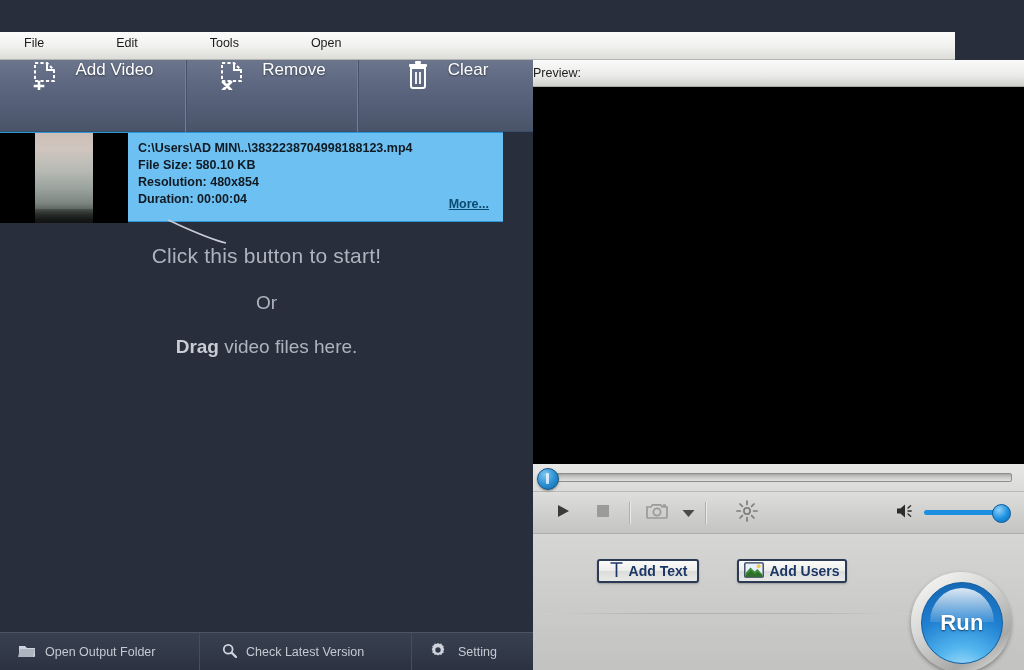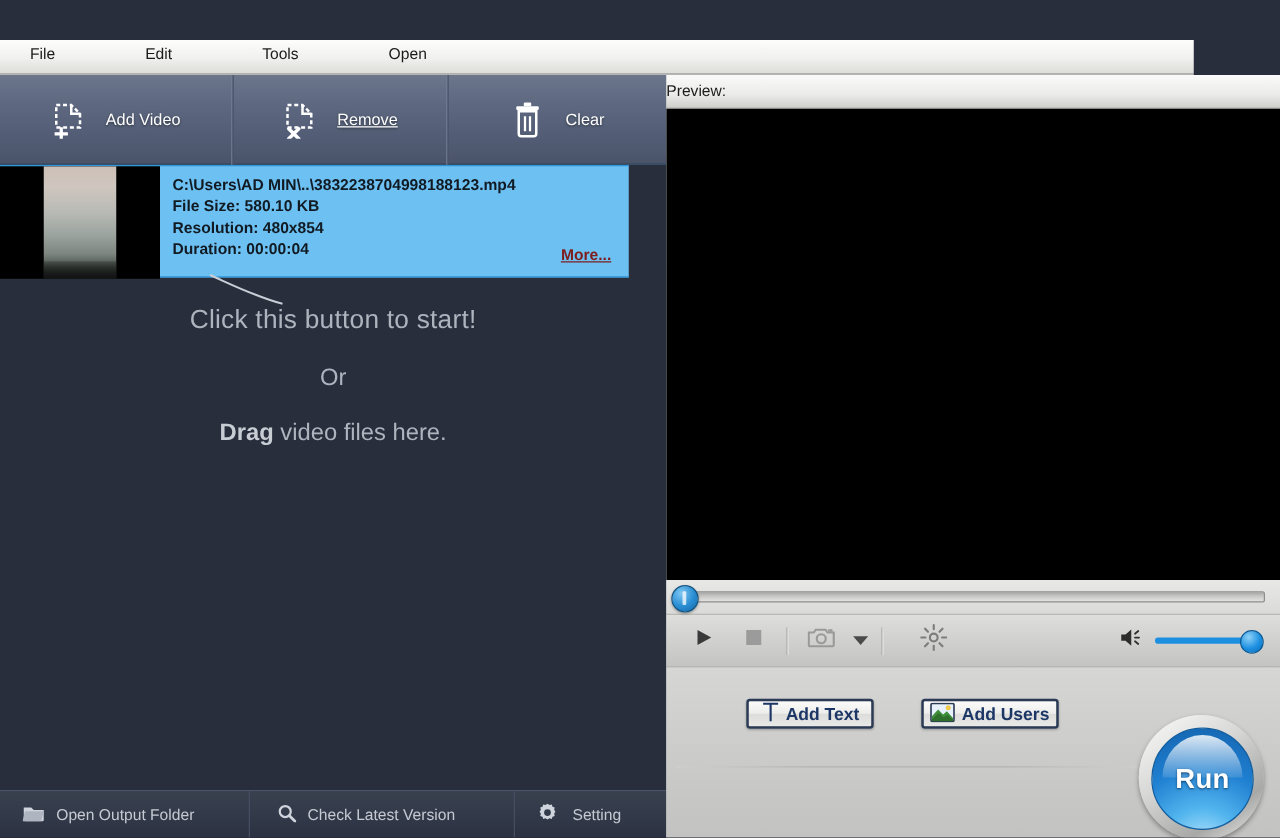--- a/index.html
+++ b/index.html
@@ -52,27 +52,27 @@
     background:#282e3c;overflow:hidden;
   }
   .toolbar{
     position:relative;width:533px;height:72px;
     background:linear-gradient(to bottom,#6b758c 0%,#5d6880 35%,#525d75 70%,#4a5368 100%);
     display:flex;align-items:center;
     border-bottom:1px solid #35506b;
     box-sizing:border-box;
   }
   .tb-btn{
-    height:72px;display:flex;align-items:center;justify-content:center;gap:16px;
-    color:#ffffff;font-size:13px;
+    height:72px;display:flex;justify-content:center;gap:16px;
+    color:#ffffff;font-size:17px;
     text-shadow:0 1px 2px rgba(0,0,0,.5);
     box-sizing:border-box;
   }
   .tb-btn.b1{width:186px;border-right:1px solid #737d94;}
-  .tb-btn.b2{width:172px;border-left:1px solid #49526a;border-right:1px solid #737d94;text-decoration:underline;}
+  .tb-btn.b2{width:172px;border-left:1px solid #49526a;border-right:1px solid #737d94;}
   .tb-btn.b3{width:175px;border-left:1px solid #49526a;}
   .tb-ico{width:28px;height:30px;flex:0 0 auto;}
 
   
   .file-row{
     position:relative;width:503px;height:90px;display:flex;
     background:#6cc0f2;
     border-top:1px solid #2f94d8;border-bottom:1px solid #2f94d8;
     box-sizing:border-box;
   }
@@ -85,21 +85,21 @@
   }
   .thumb-inner:after{
     content:"";position:absolute;left:0;bottom:0;width:58px;height:14px;
     background:linear-gradient(to bottom,rgba(20,22,20,.25),#121413);
   }
   .finfo{
     flex:1;padding:7px 10px 0 10px;position:relative;color:#111a22;font-size:12.5px;line-height:17px;font-weight:bold;
   }
   .finfo div{white-space:nowrap;}
   .more-link{
-    position:absolute;right:14px;bottom:8px;font-size:12.5px;color:#7f1d1d;
+    position:absolute;right:14px;bottom:8px;font-size:12.5px;color:#0c4a6e;
     text-decoration:underline;
   }
 
   
   .drop{
     position:relative;text-align:center;color:#aeb4bd;
     margin-top:22px;
   }
   .drop .l1{font-size:21px;letter-spacing:.2px;}
   .drop .l2{font-size:19px;margin-top:24px;}

